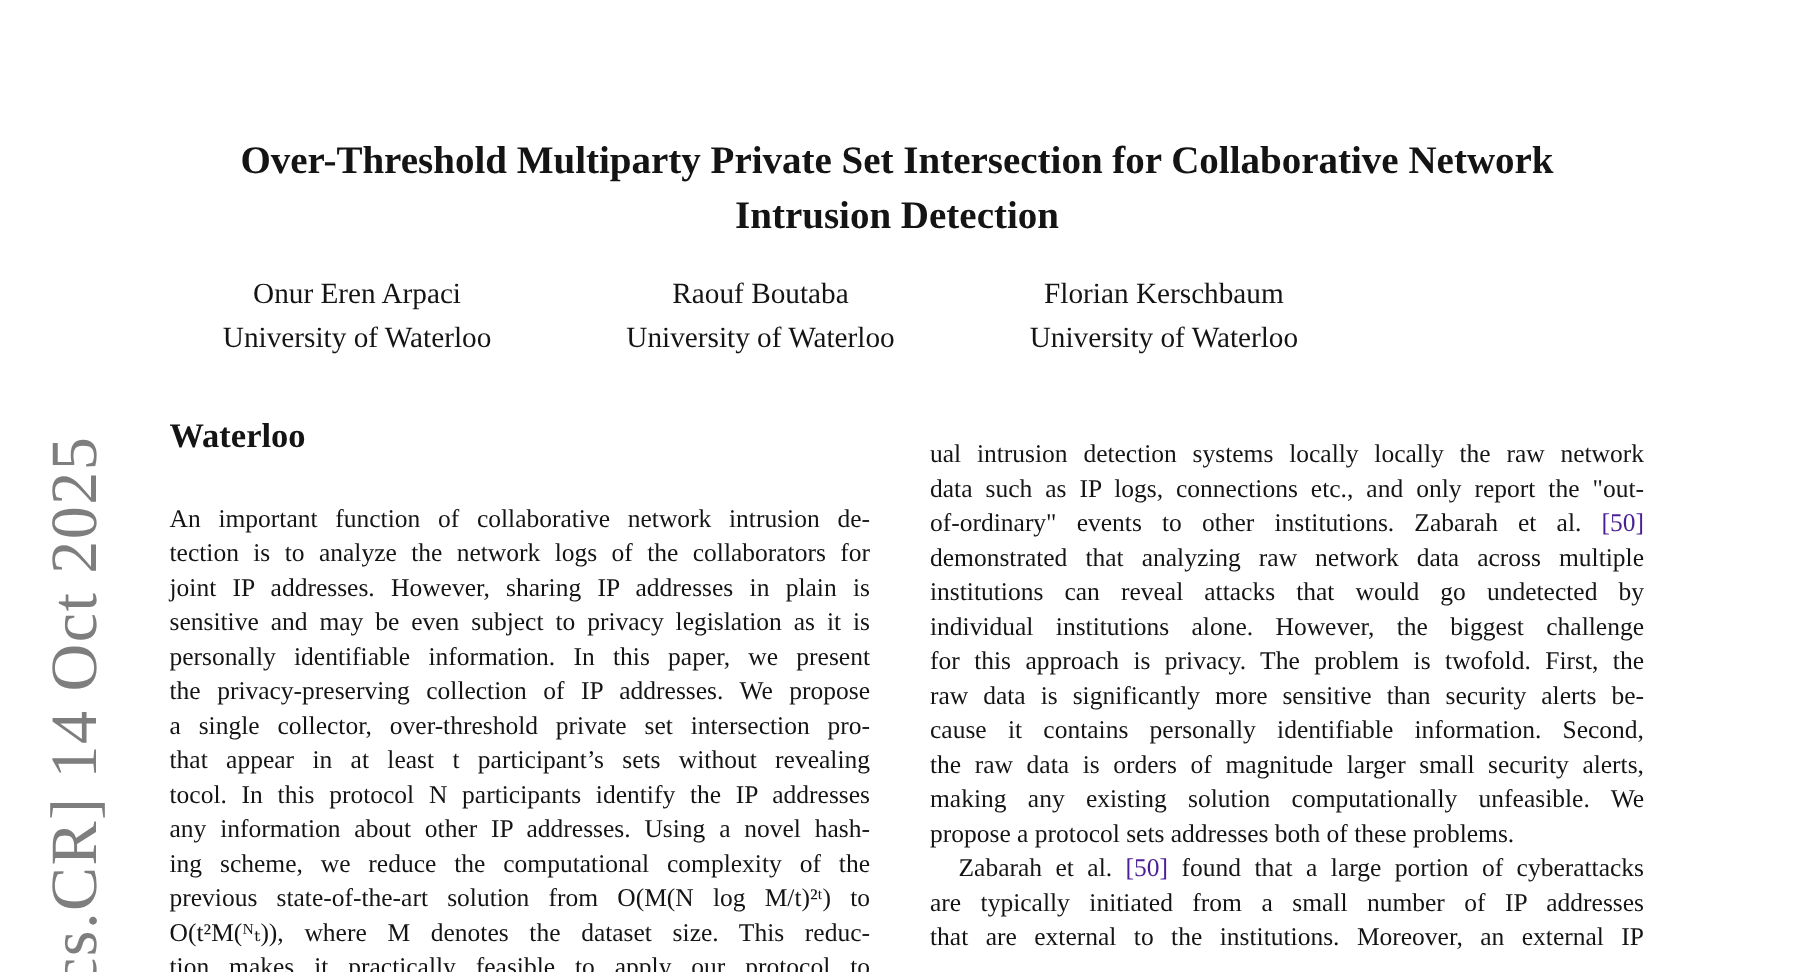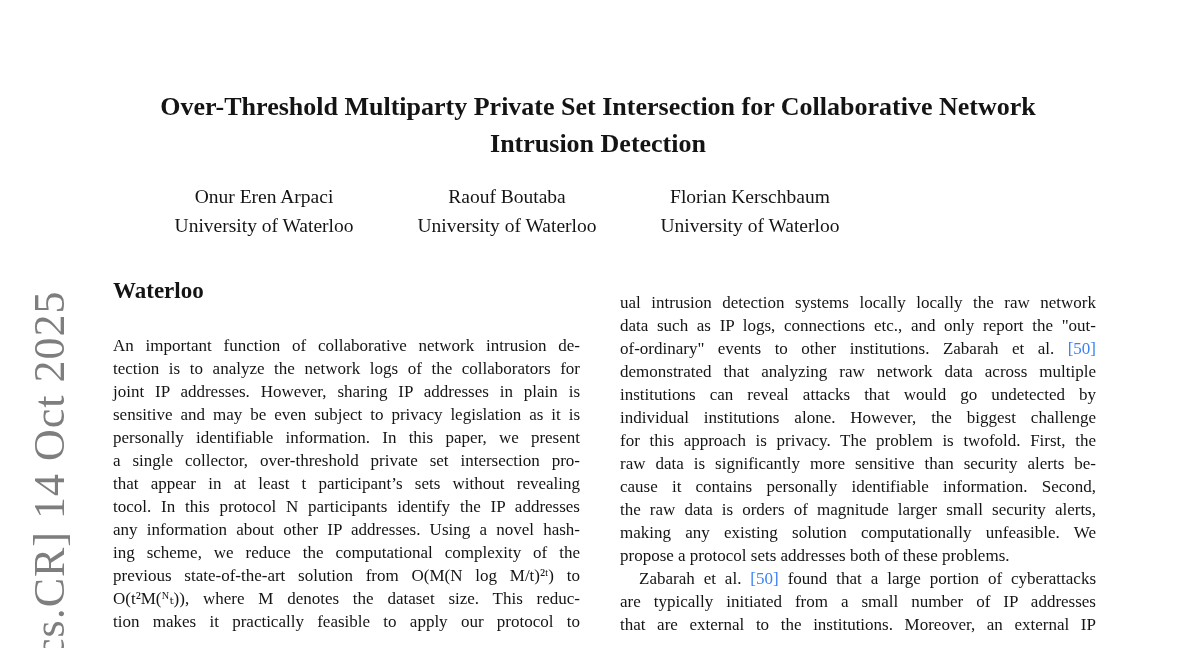--- a/index.html
+++ b/index.html
@@ -14,37 +14,37 @@
     transform:rotate(-90deg); transform-origin:0 0;
     font-size:44px; letter-spacing:1px; white-space:nowrap;
     color:#7e7e7e;
   }
   .title-block {
     position:absolute; left:0; top:88px; width:1196px;
     text-align:center; font-weight:bold; font-size:26px; line-height:37px;
   }
   .authors-row {
     position:absolute; left:0; top:182px; width:1014px;
-    display:flex; justify-content:center; gap:64px;
+    display:flex; justify-content:center; gap:90px;
     text-align:center; font-size:19.5px; line-height:29px;
   }
   .abstract-heading {
     position:absolute; left:113px; top:278px;
     font-weight:bold; font-size:23px;
   }
   .col { position:absolute; font-size:17px; }
   .col .ln {
     height:23px; line-height:23px; white-space:nowrap;
     text-align:justify; text-align-last:justify; -moz-text-align-last:justify;
   }
   .col .ln.para-end { text-align-last:left; -moz-text-align-last:left; }
   .col .ln.indent { text-indent:19px; }
   .left-col  { left:113px; top:334px; width:467px; }
   .right-col { left:620px; top:291px; width:476px; }
-  .cite { color:#3b82f6; }
+  .cite { color:#4c1d95; }
 </style>
 </head>
 <body>
 
 <div class="page">
 
   <div class="watermark">cs.CR] 14 Oct 2025</div>
 
   <div class="title-block">
     <div>Over-Threshold Multiparty Private Set Intersection for Collaborative Network</div>
@@ -67,20 +67,21 @@
   </div>
 
   <div class="abstract-heading">Waterloo</div>
 
   <div class="col left-col">
     <div class="ln">An important function of collaborative network intrusion de-</div>
     <div class="ln">tection is to analyze the network logs of the collaborators for</div>
     <div class="ln">joint IP addresses. However, sharing IP addresses in plain is</div>
     <div class="ln">sensitive and may be even subject to privacy legislation as it is</div>
     <div class="ln">personally identifiable information. In this paper, we present</div>
+    <div class="ln">the privacy-preserving collection of IP addresses. We propose</div>
     <div class="ln">a single collector, over-threshold private set intersection pro-</div>
     <div class="ln">that appear in at least t participant’s sets without revealing</div>
     <div class="ln">tocol. In this protocol N participants identify the IP addresses</div>
     <div class="ln">any information about other IP addresses. Using a novel hash-</div>
     <div class="ln">ing scheme, we reduce the computational complexity of the</div>
     <div class="ln">previous state-of-the-art solution from O(M(N log M/t)²ᵗ) to</div>
     <div class="ln">O(t²M(ᴺₜ)), where M denotes the dataset size. This reduc-</div>
     <div class="ln">tion makes it practically feasible to apply our protocol to</div>
   </div>
 

